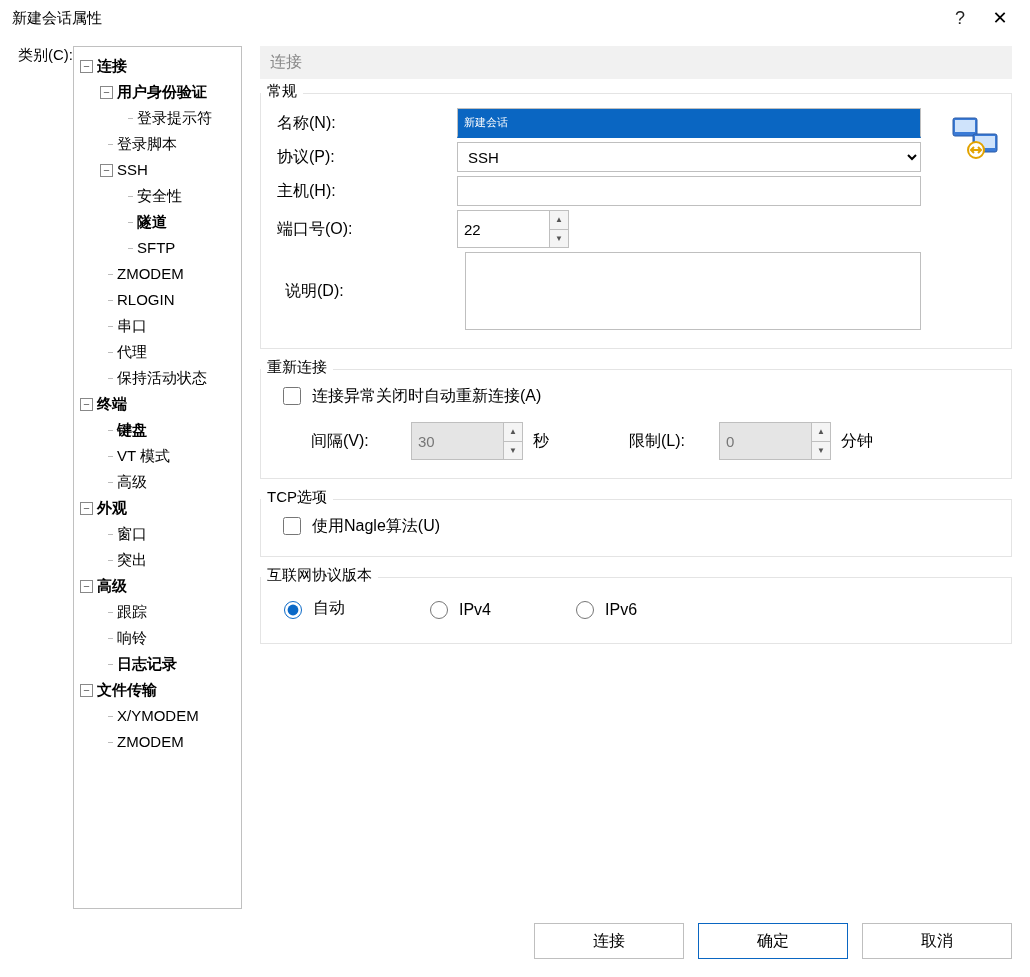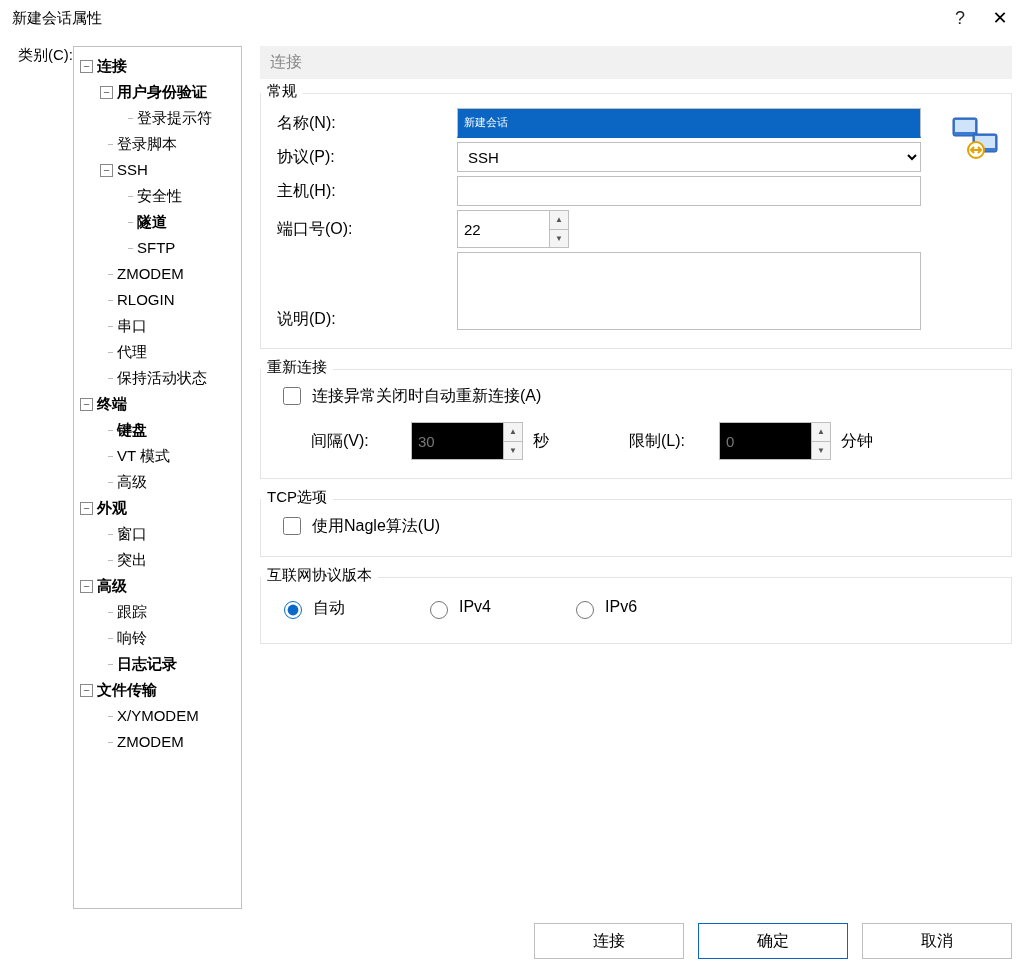--- a/index.html
+++ b/index.html
@@ -30,32 +30,32 @@
   .form-row { display: flex; align-items: center; margin-bottom: 4px; }
   .form-row:last-child { margin-bottom: 0; }
   .form-row .flabel { width: 180px; font-size: 16px; }
   .form-row .fctrl { flex: 1; display:flex; align-items:center; }
   input[type=text].txt, select.sel, textarea.ta { border: 1px solid #bfbfbf; font-size: 15px; padding: 4px 6px; background:#fff; color:#000; width:100%; }
   input[type=text].txt { height: 30px; }
   select.sel { height: 30px; }
   .name-input { background: #0a66c2; color:#fff; border:1px solid #bfbfbf; border-bottom:2px solid #0a66c2; height:30px; width:100%; padding:4px 6px; font-size:11px; }
   .spin-wrap { display:flex; height:38px; }
   .spin-wrap input { width: 92px; border:1px solid #bfbfbf; border-right:none; padding:4px 6px; font-size:15px; }
-  .spin-wrap input:disabled, input.txt:disabled { background:#000000; color:#777; }
+  .spin-wrap input:disabled, input.txt:disabled { background:#e5e5e5; color:#777; }
   .spins { width:20px; display:flex; flex-direction:column; border:1px solid #bfbfbf; }
   .spins div { flex:1; display:flex; align-items:center; justify-content:center; font-size:8px; background:#f4f4f4; color:#555; }
   .spins div:first-child { border-bottom:1px solid #bfbfbf; }
   textarea.ta { height: 78px; resize:none; }
   .icon-block { position:absolute; right: 8px; top: 18px; width:54px; height:54px; }
   .icon-block svg { width:54px; height:54px; }
   .reconn-row { display:flex; align-items:center; gap:10px; padding-left:34px; }
   .reconn-row .lbl { width:90px; font-size:16px; }
   .reconn-row .sfx { font-size:16px; }
   .radio-row { display:flex; gap:80px; padding:6px 0 6px 2px; align-items:center; }
-  .radio-opt { display:flex; align-items:flex-start; gap:8px; font-size:16px; }
+  .radio-opt { display:flex; align-items:flex-end; gap:8px; font-size:16px; }
   input[type=radio] { width:18px; height:18px; accent-color:#0b69c7; }
   input[type=checkbox] { width:18px; height:18px; }
   .chk-line { display:flex; align-items:center; gap:8px; font-size:16px; margin-bottom:14px; padding-left:2px; }
   .footer { display:flex; justify-content:flex-end; gap:14px; padding: 14px 0 18px 0; }
   .btn { min-width:150px; height:36px; border:1px solid #bfbfbf; background:#fff; font-size:16px; cursor:default; }
   .btn.primary { border:1px solid #0a66c2; }
   .group.general { position:relative; padding-right: 90px; }
   .fctrl-wide { width: 360px; flex:none; }
 </style>
 </head>
@@ -293,21 +293,21 @@
             <div class="fctrl">
                 <div class="spin-wrap">
                   <input value="22" style="">
                   <div class="spins">
                     <div>▲</div>
                     <div>▼</div>
                   </div>
                 </div>
               </div>
           </div>
-          <div class="form-row" style="align-items:flex-end;">
+          <div class="form-row" style="align-items:center;margin-left:8px;">
             <div class="flabel">说明(D):</div>
             <div class="fctrl fctrl-wide">
                 <textarea class="ta" style=""></textarea>
               </div>
           </div>
         </div>
 
         <div class="group">
           <div class="legend">重新连接</div>
           <div class="chk-line">

